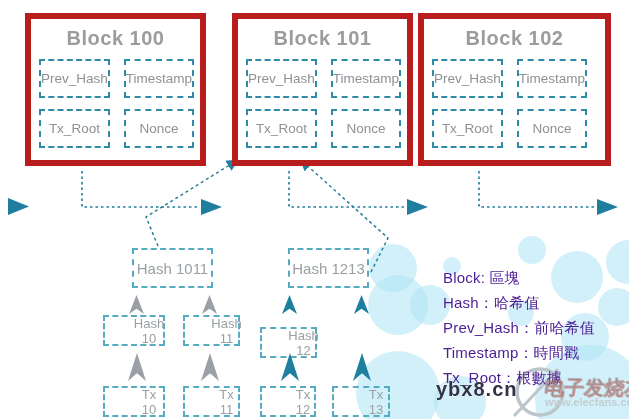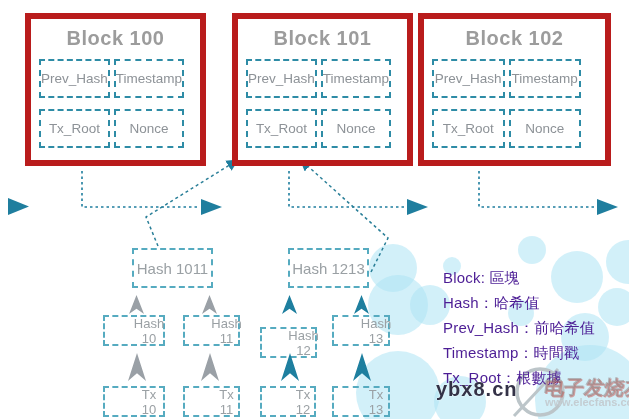--- a/index.html
+++ b/index.html
@@ -15,21 +15,21 @@
   
   .block{
     position:absolute;top:13px;height:153px;background:#ffffff;
     border:6px solid #b91c1c;z-index:2;box-sizing:border-box;
   }
   .block-title{
     text-align:center;margin-top:8px;font-size:20px;font-weight:bold;
     color:#9c9c9c;letter-spacing:0.5px;
   }
   .fields{
-    display:grid;grid-template-columns:1fr 1fr;gap:11px 4px;
+    display:grid;grid-template-columns:1fr 1fr;gap:11px 14px;
     padding:9px 24px 0 8px;
     text-align:center;
   }
   .field{
     border:2px dashed #2e8ca6;height:39px;display:flex;align-items:center;
     justify-content:center;font-size:13.5px;color:#8d9297;box-sizing:border-box;
     background:#ffffff;
   }
   
   .tree-box{
@@ -148,21 +148,20 @@
   <div class="tree-box root-box" style="left:288px;">Hash 1213</div>
 
   <div class="dart sm gray" style="left:129px;"></div>
   <div class="dart sm gray" style="left:202px;"></div>
   <div class="dart sm teal" style="left:282px;"></div>
   <div class="dart sm teal" style="left:354px;"></div>
 
   <div class="tree-box small-box" style="left:103px;top:315px;width:62px;">Hash 10</div>
   <div class="tree-box small-box" style="left:183px;top:315px;width:57px;">Hash 11</div>
   <div class="tree-box small-box" style="left:260px;top:315px;width:57px;margin-top:12px;">Hash 12</div>
-  <div class="tree-box small-box" style="left:332px;top:315px;width:58px;">Hash 13</div>
 
   <div class="dart lg gray" style="left:128px;"></div>
   <div class="dart lg gray" style="left:201px;"></div>
   <div class="dart lg teal" style="left:281px;"></div>
   <div class="dart lg teal" style="left:353px;"></div>
 
   <div class="tree-box small-box" style="left:103px;top:386px;width:62px;">Tx 10</div>
   <div class="tree-box small-box" style="left:183px;top:386px;width:57px;">Tx 11</div>
   <div class="tree-box small-box" style="left:260px;top:386px;width:56px;">Tx 12</div>
   <div class="tree-box small-box" style="left:332px;top:386px;width:58px;">Tx 13</div>

